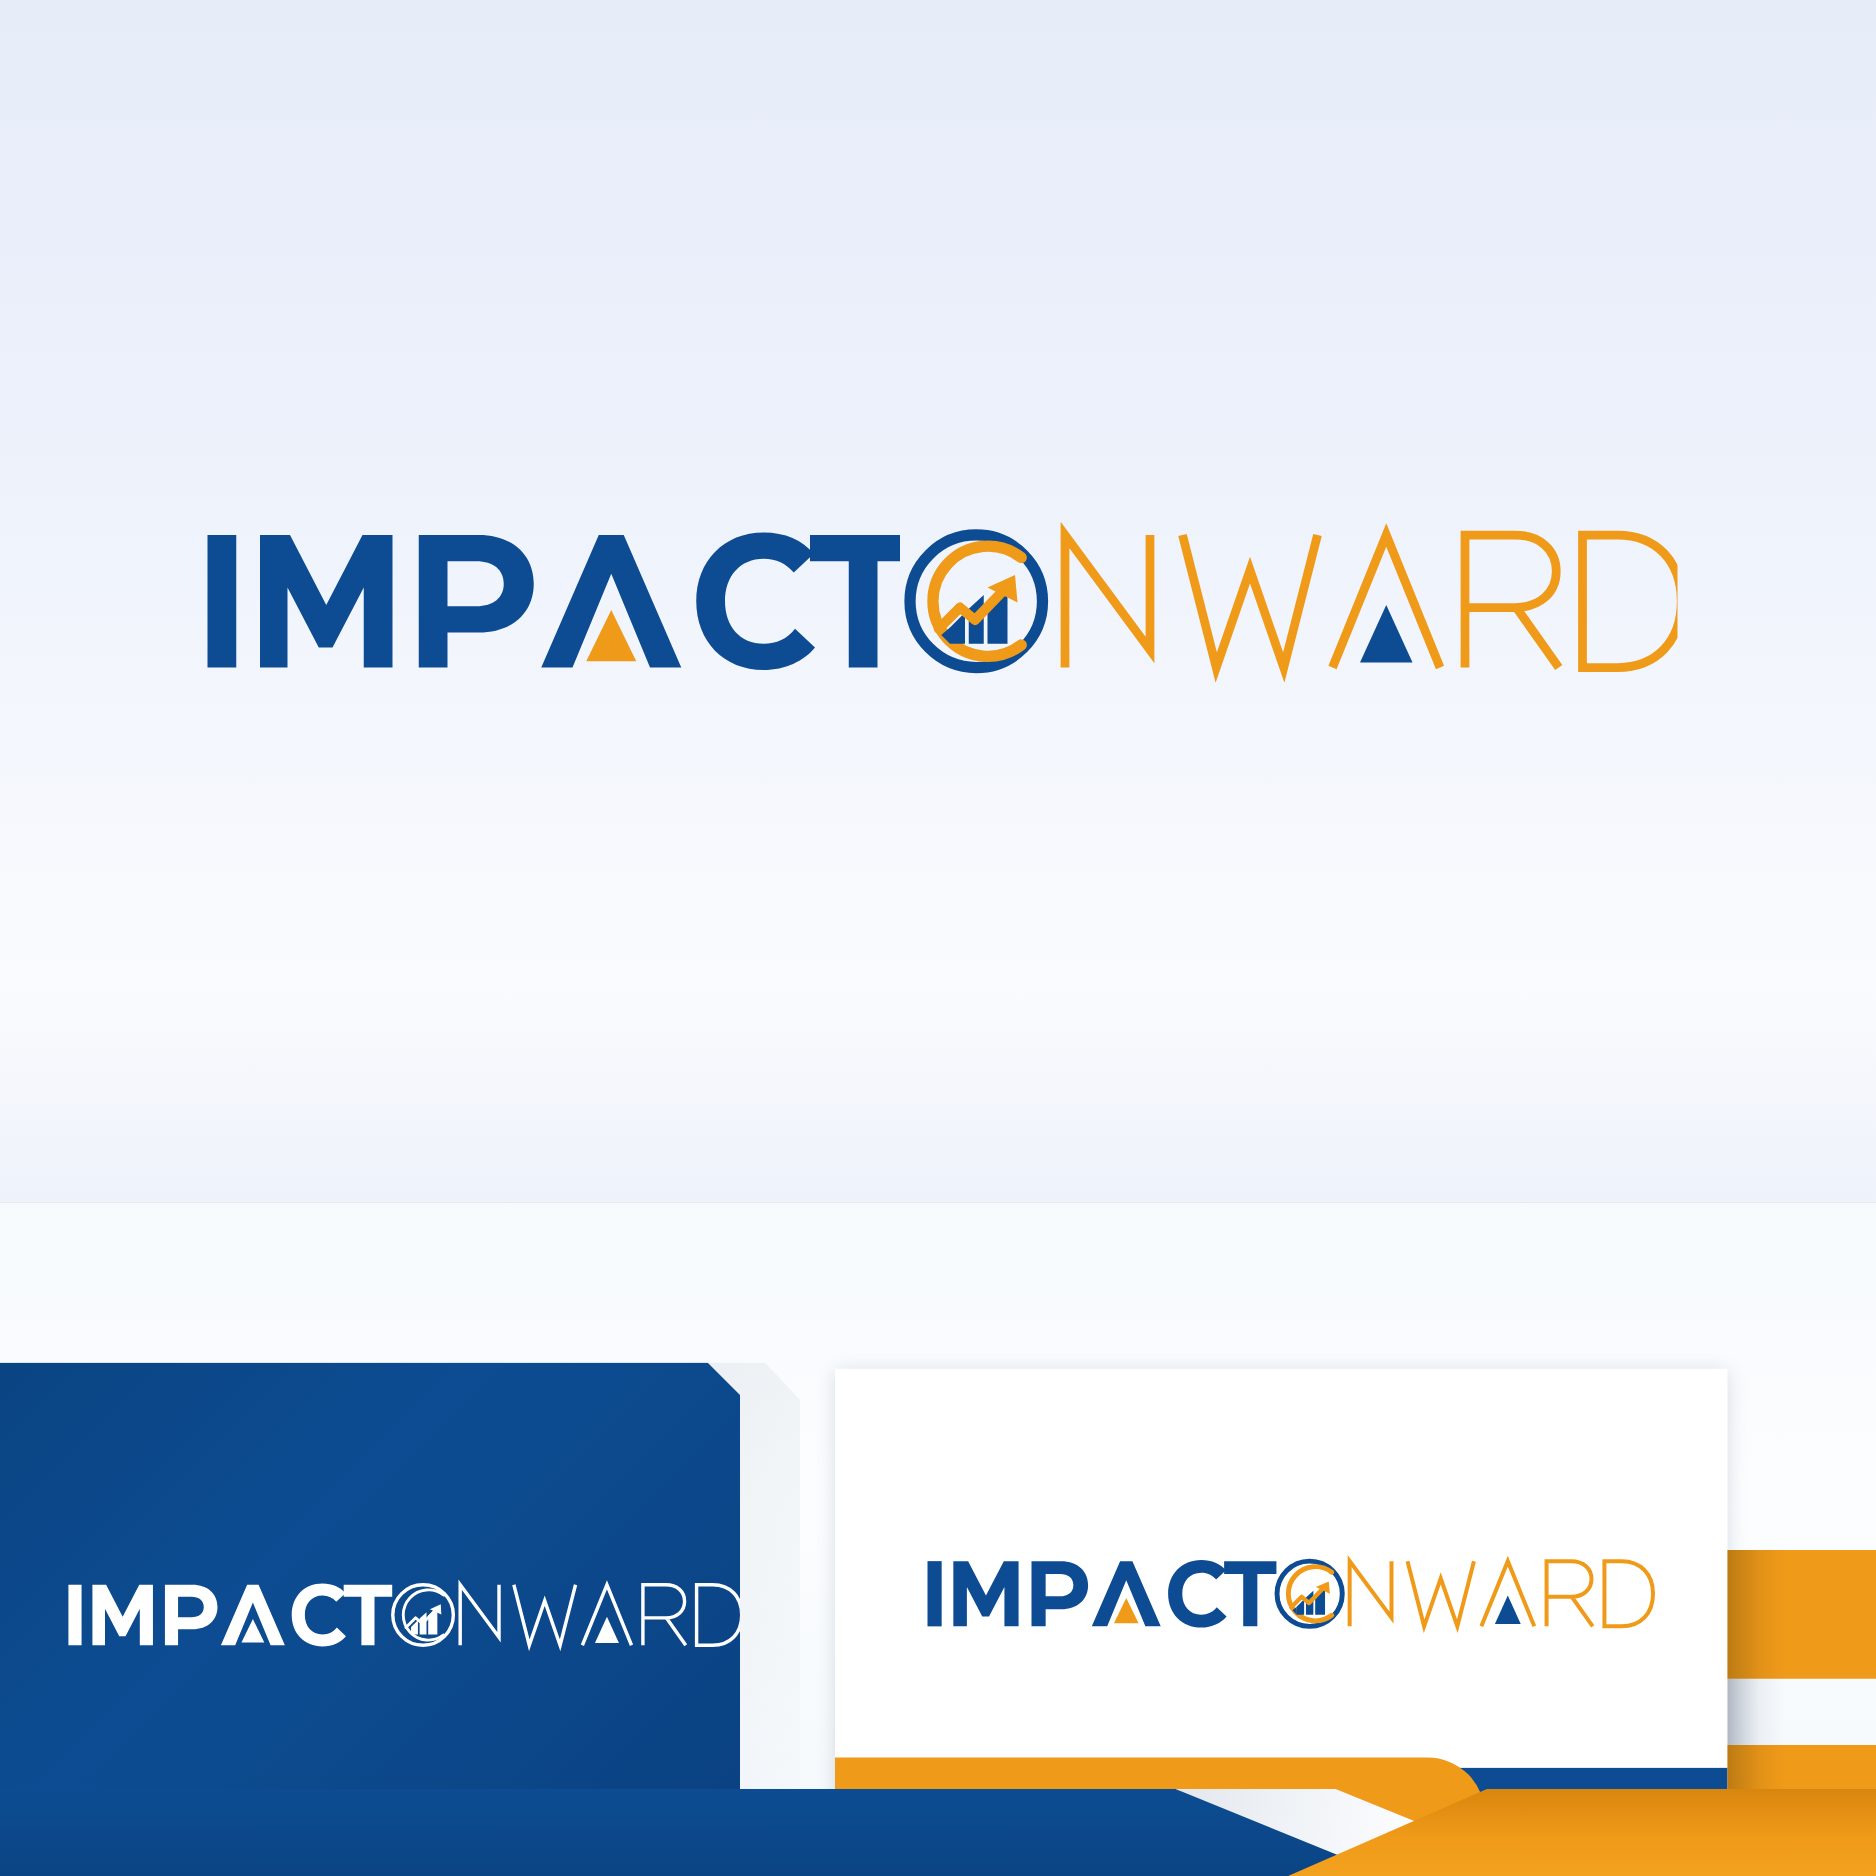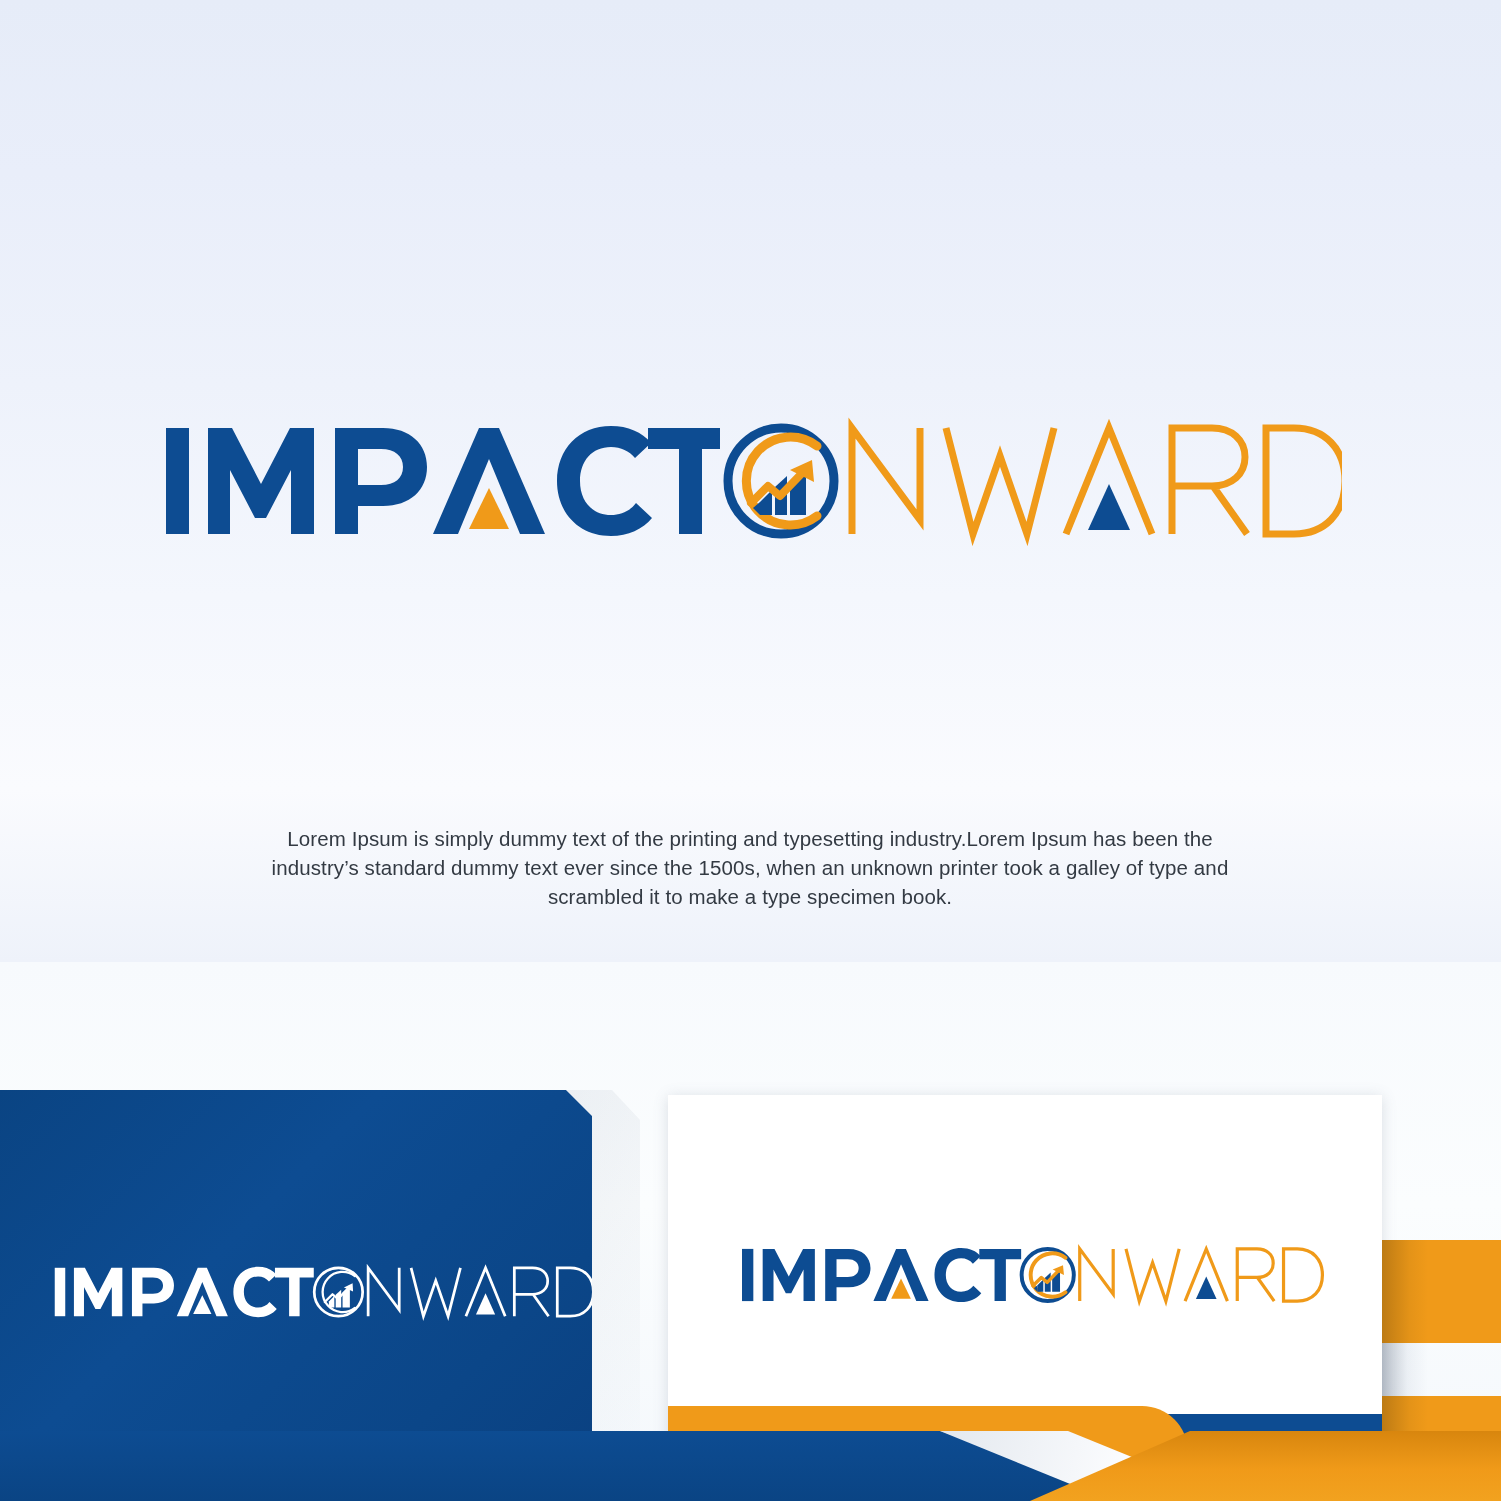--- a/index.html
+++ b/index.html
@@ -190,21 +190,20 @@
         <path d="M224 118 L267 12 L310 118"></path>
 
         <path d="M330 118 V12 h40 c20 0 33 12 33 29 c0 17 -13 29 -33 29 h-40 M371 70 L405 118"></path>
 
         <path d="M424 118 V12 h28 c31 0 51 21 51 53 c0 32 -20 53 -51 53 z"></path>
       </g>
       <polygon points="267,68 288,114 246,114" fill="#0d4c92"></polygon>
     </svg>
   </div>
 
-  <p id="tagline">Lorem Ipsum is simply dummy text of the printing and typesetting industry.Lorem Ipsum has been the industry’s standard dummy text ever since the 1500s, when an unknown printer took a galley of type and scrambled it to make a type specimen book.</p>
 </div>
 
 <div id="panel-shadow"></div>
 
 <div id="bottom-panel"></div>
 
 <div id="blue-card">
   <div id="blue-card-logo" style="position:absolute;left:52px;top:171px;">
     <svg width="540" height="62" viewBox="0 0 1182 130" aria-label="IMPACT ONWARD">
 

